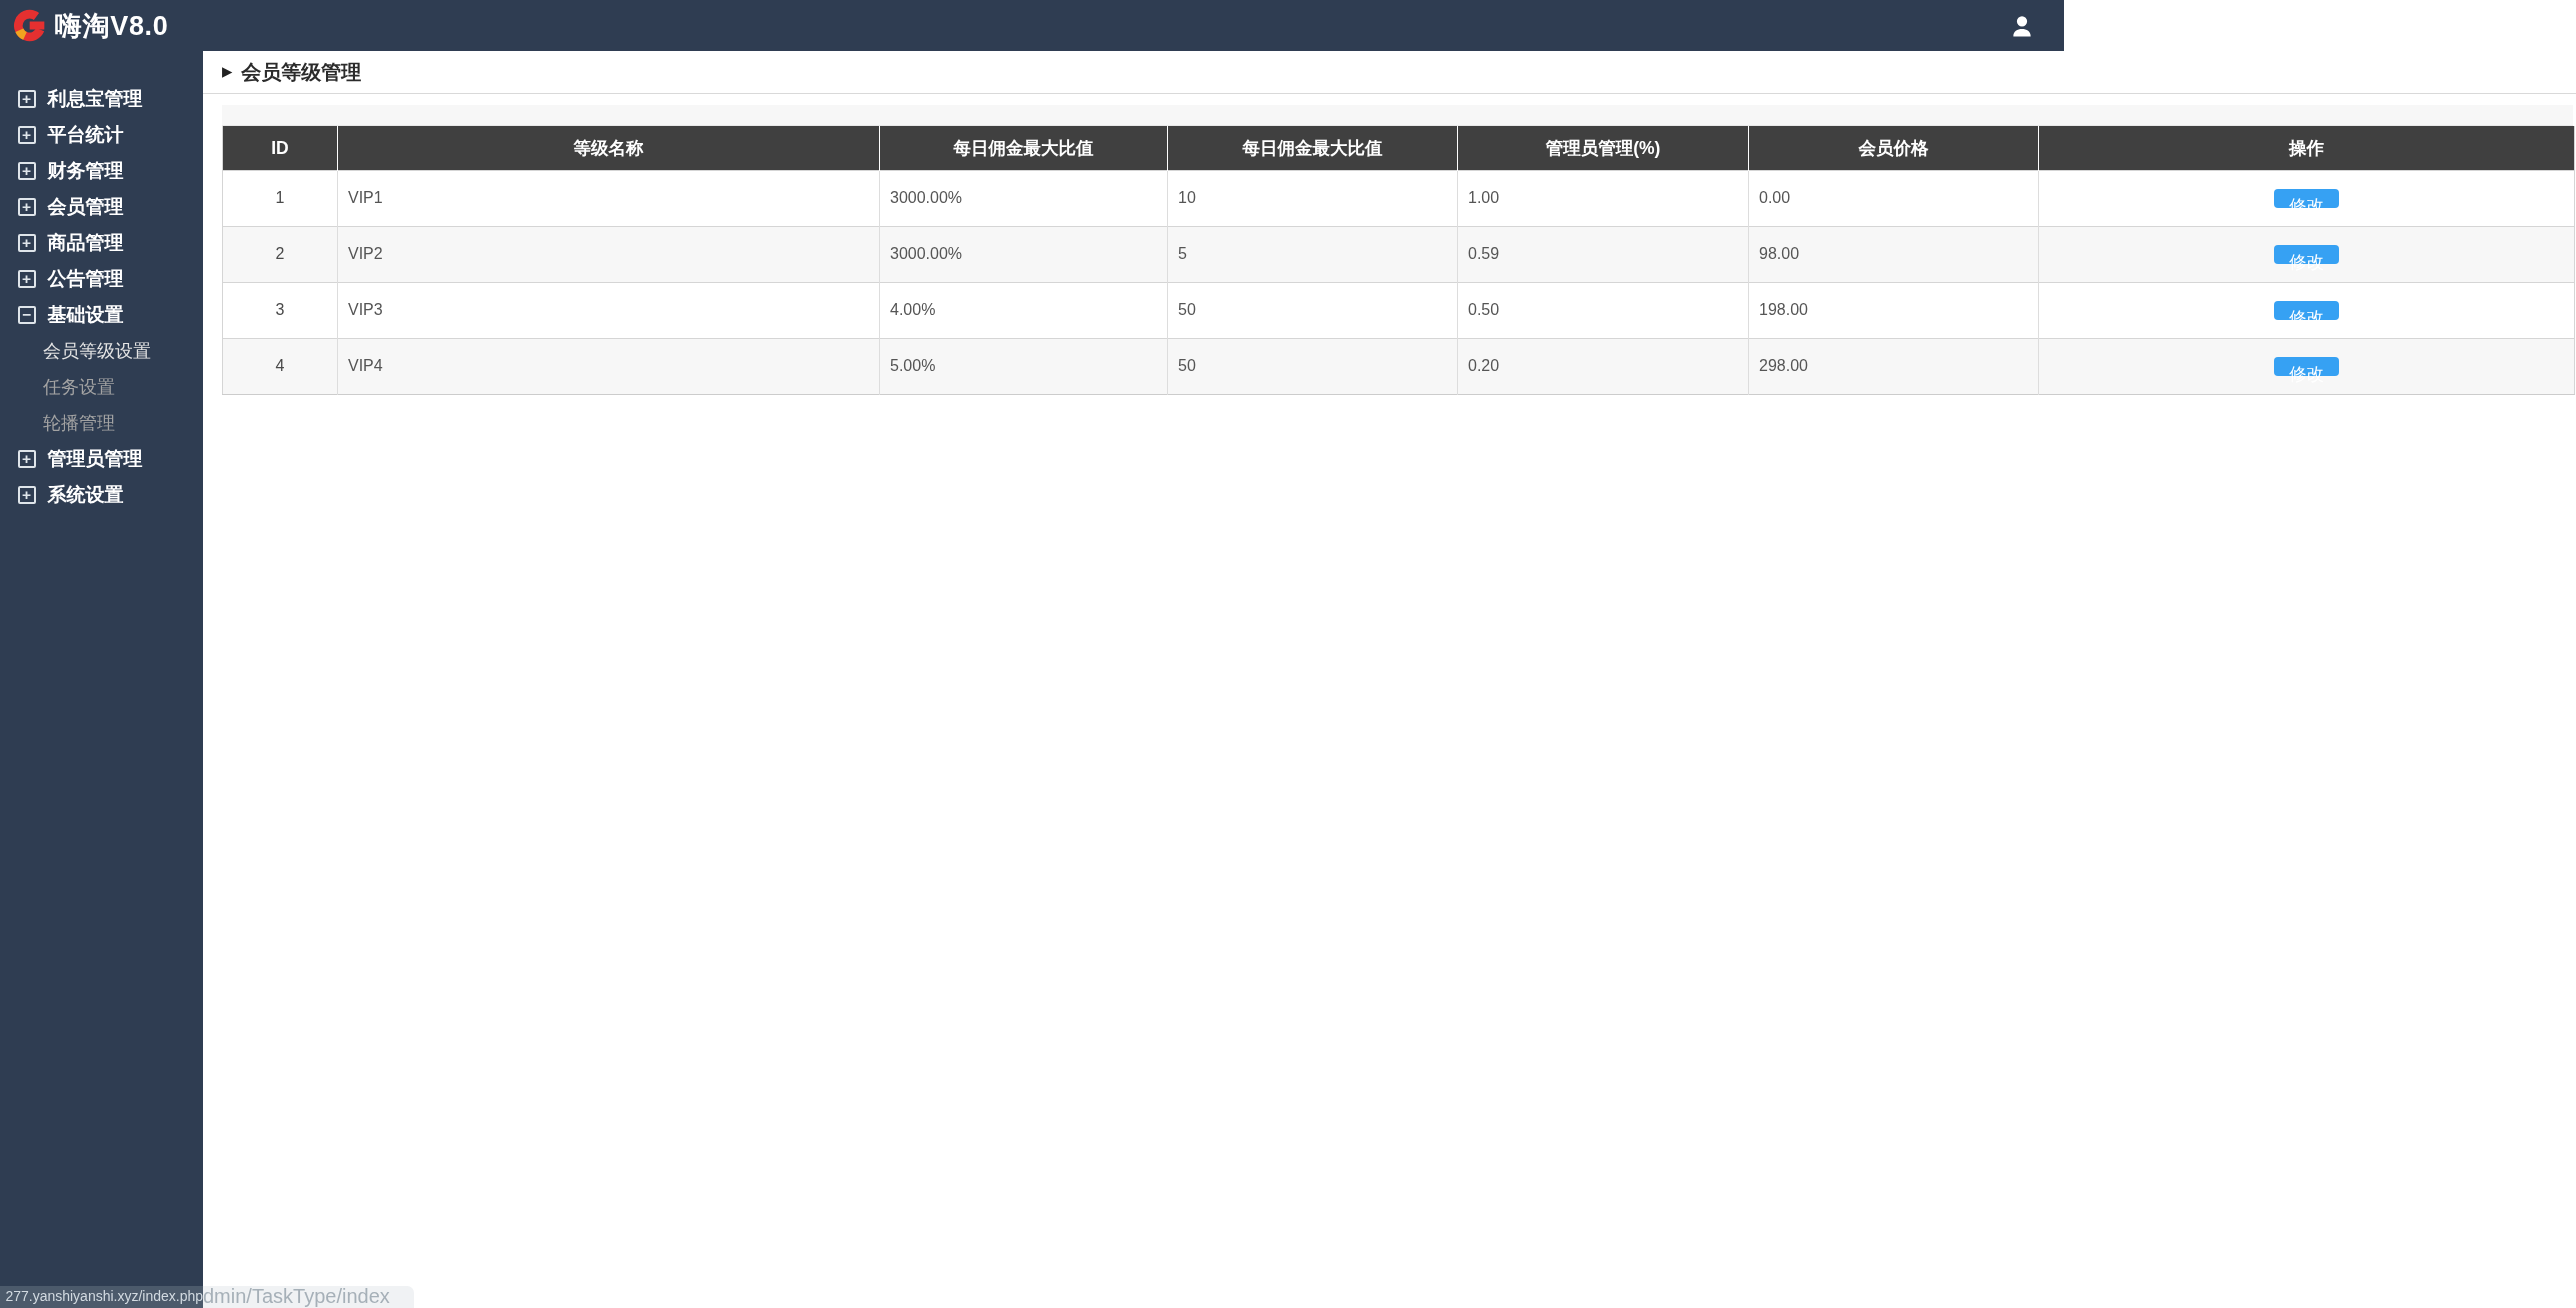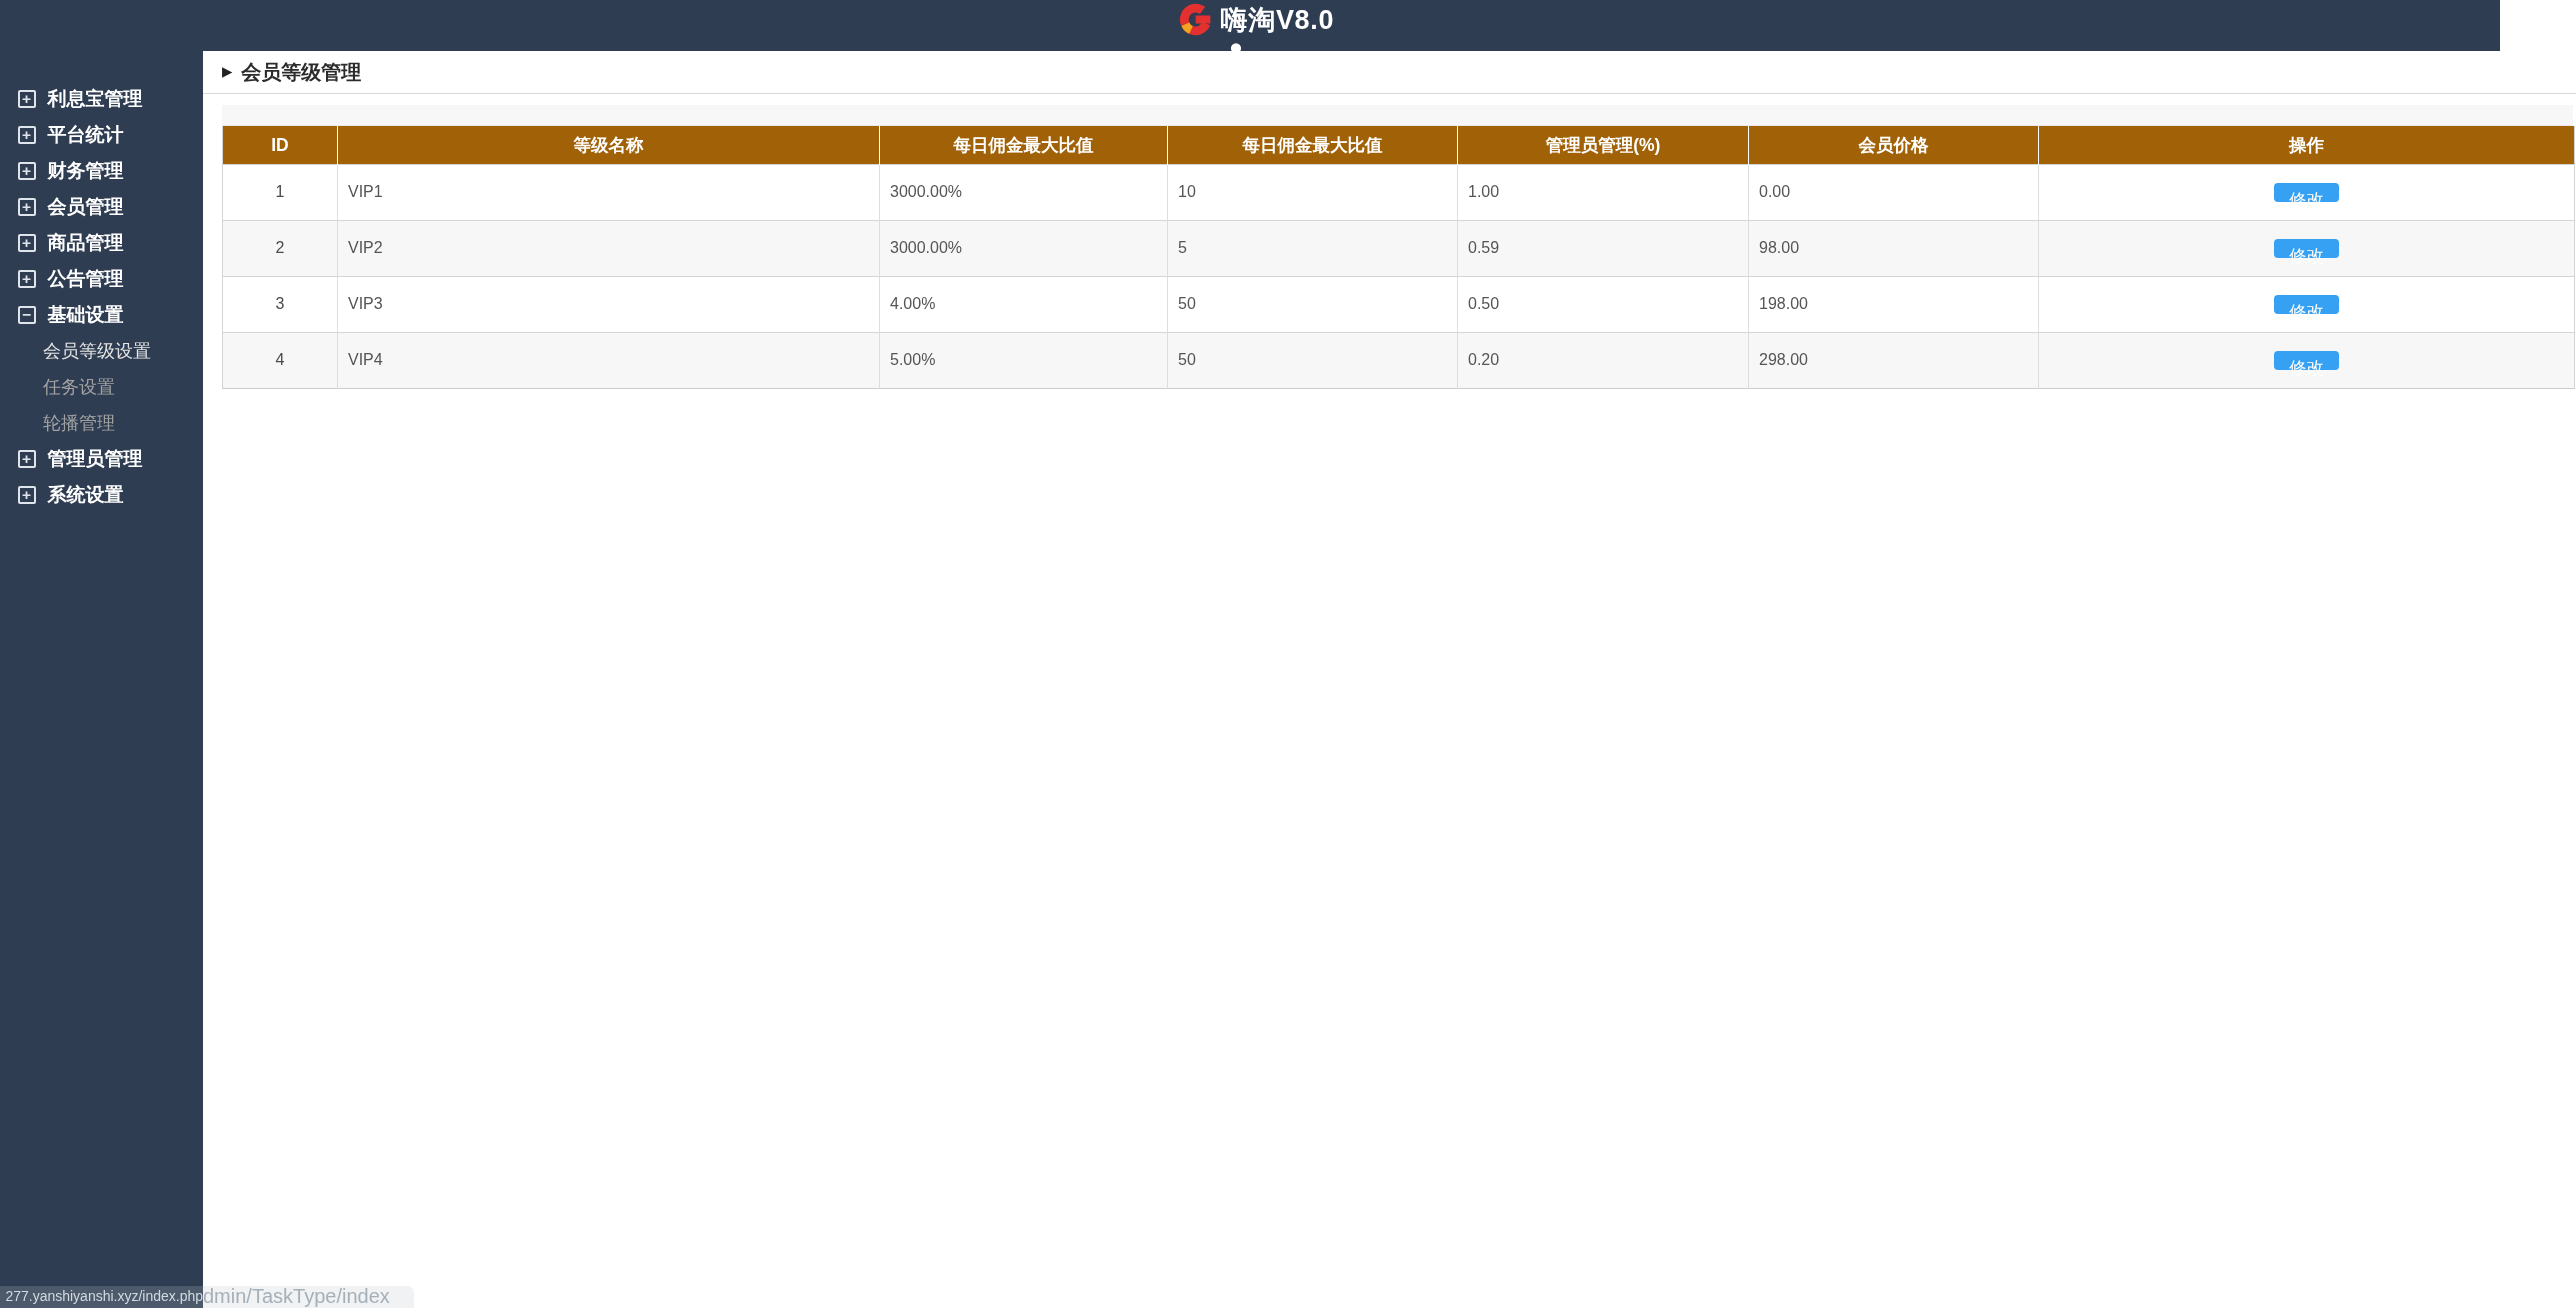--- a/index.html
+++ b/index.html
@@ -6,23 +6,23 @@
   html,body { width:2576px; height:1308px; }
   body {
     position:relative;
     font-family:"Liberation Sans","DejaVu Sans",sans-serif;
     background:#ffffff;
     overflow:hidden;
   }
 
   
   .topbar {
-    position:absolute; top:0; left:0; width:2500px; height:51px;
+    position:absolute; top:0; left:0; width:2064px; height:51px;
     background:#2f3d52; z-index:3;
-    display:flex; align-items:center; justify-content:space-between;flex-direction:column;
+    display:flex; align-items:center; justify-content:space-between;
   }
   .brand { display:flex; align-items:center; gap:8px; padding-left:10.8px; cursor:pointer; }
   .brand-text { color:#ffffff; font-size:27px; font-weight:bold; letter-spacing:0.7px; }
   .avatar { margin-right:28px; display:flex; align-items:center; cursor:pointer; }
 
   
   .sidebar {
     position:absolute; top:51px; left:0; width:203px; bottom:0;
     background:#2f3d52; z-index:2;
   }
@@ -59,22 +59,22 @@
     background:#f7f7f7; border-bottom:1.3px solid #e8e8e8;
   }
 
   .grid {
     margin:0 2.7px 0 19px; width:2351px;
     border-collapse:collapse; table-layout:fixed;
     border-left:0.7px solid #d5d5d5; border-right:0.7px solid #d5d5d5;
     border-bottom:1.3px solid #cccccc;
   }
   .grid th {
-    background:#a16207; color:#ffffff; font-size:17.5px; font-weight:bold;
-    height:38px; text-align:center; border-left:1.3px solid #ffffff;
+    background:#404040; color:#ffffff; font-size:17.5px; font-weight:bold;
+    height:44px; text-align:center; border-left:1.3px solid #ffffff;
     overflow:hidden; white-space:nowrap;
   }
   .grid th:first-child { border-left:none; }
   .grid td {
     height:56px; font-size:16px; color:#555555;
     border-top:1.3px solid #d5d5d5; border-left:0.7px solid #dddddd;
     padding-left:10px; background:#ffffff; white-space:nowrap; overflow:hidden;
   }
   .grid td:first-child { text-align:center; padding-left:0; border-left:none; color:#4a4a4a; }
   .grid tr.striped td { background:#f7f7f7; }

